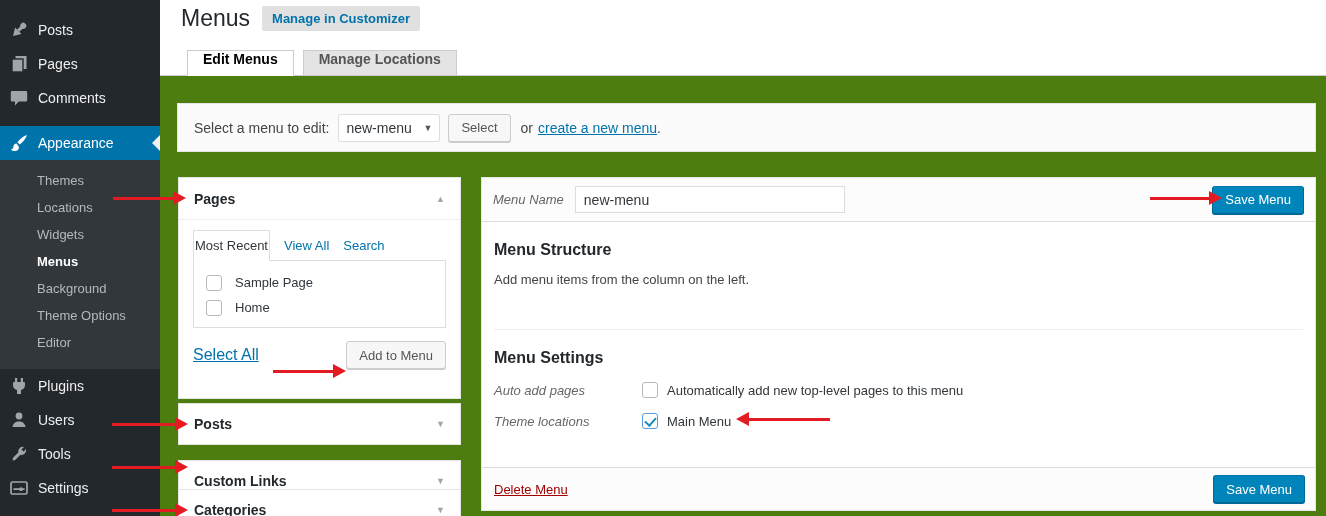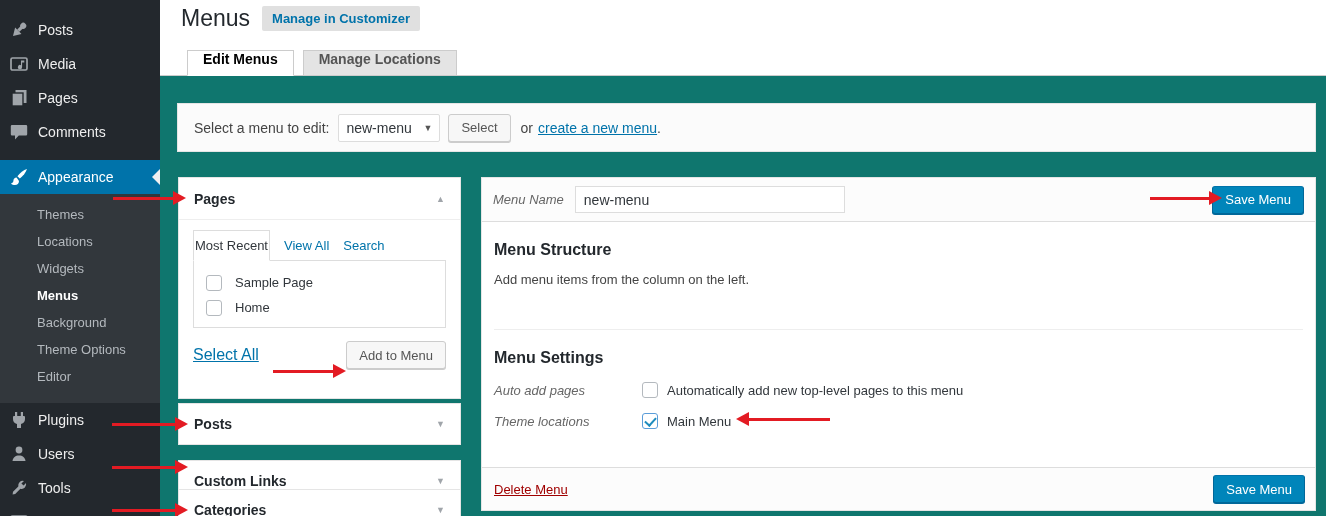--- a/index.html
+++ b/index.html
@@ -1,17 +1,17 @@
 <!DOCTYPE html>
 <html><head>
 <meta charset="utf-8">
 <style>
   * { box-sizing: border-box; margin: 0; padding: 0; }
   body { font-family: "Liberation Sans", sans-serif; background:#fff; }
-  .screen { position:relative; width:1326px; height:516px; overflow:hidden; background:#0f766e; }
+  .screen { position:relative; width:1326px; height:516px; overflow:hidden; background:#4d7c0f; }
 
   
   .sidebar { position:absolute; left:0; top:0; width:160px; height:516px; background:#23282d; z-index:5; }
   .menu-item { display:flex; align-items:center; height:34px; padding-left:9px; gap:9px;
                font-size:14px; color:#eee; cursor:pointer; }
   .menu-item .mi-icon { width:20px; height:20px; color:#a0a5aa; flex:0 0 20px; }
   .menu-item .mi-icon svg { width:20px; height:20px; fill:currentColor; display:block; }
   .menu-item.first { margin-top:13px; }
   .menu-item.active { background:#0073aa; color:#fff; margin-top:11px; position:relative; }
   .menu-item.active .mi-icon { color:#fff; }
@@ -123,29 +123,20 @@
               <rect x="8.4" y="4" width="3.2" height="7"></rect>
               <path d="M5.5 11h9l-4.5 7.5z"></path>
             </g>
           </svg>
       </span>
       <span>Posts</span>
     </div>
     <div class="menu-item">
       <span class="mi-icon">
         <svg viewBox="0 0 20 20">
-            <rect x="2" y="4" width="16" height="12" rx="1.5" fill="none" stroke="currentColor" stroke-width="1.7"></rect>
-            <path d="M12 6.5v4.7a2.1 2.1 0 1 0 1.1 1.8V8.6h2.2V6.5z"></path>
-          </svg>
-      </span>
-      <span>Media</span>
-    </div>
-    <div class="menu-item">
-      <span class="mi-icon">
-        <svg viewBox="0 0 20 20">
             <rect x="6.5" y="2" width="11" height="13"></rect>
             <rect x="3" y="5" width="11" height="13" stroke="#23282d" stroke-width="1.4"></rect>
           </svg>
       </span>
       <span>Pages</span>
     </div>
     <div class="menu-item">
       <span class="mi-icon">
         <svg viewBox="0 0 20 20">
             <path d="M3 3h14a1.2 1.2 0 0 1 1.2 1.2v8a1.2 1.2 0 0 1-1.2 1.2h-7.2L6 17.5v-4.1H3A1.2 1.2 0 0 1 1.8 12.2v-8A1.2 1.2 0 0 1 3 3z"></path>

